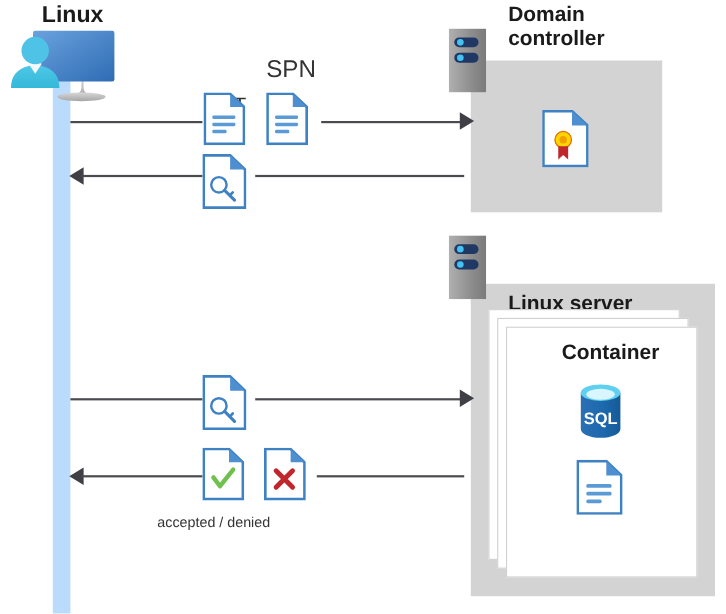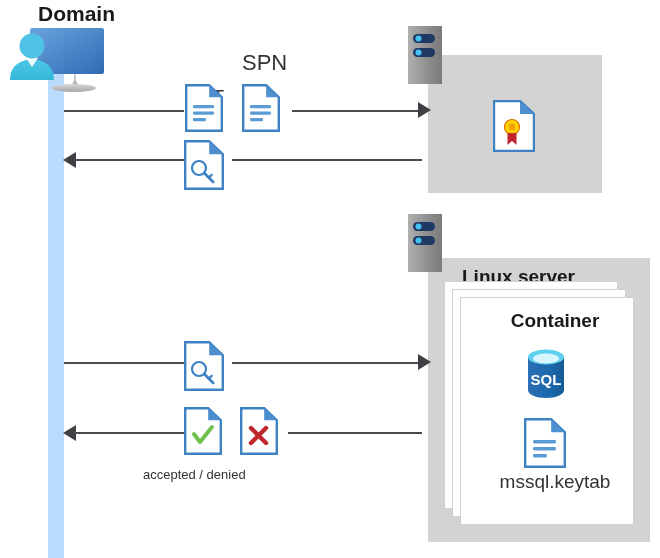--- a/index.html
+++ b/index.html
@@ -102,41 +102,43 @@
       <ellipse cx="66" cy="62" rx="22" ry="4" fill="url(#standGrad)"></ellipse>
 
       <rect x="22" y="2" width="74" height="46" rx="2" fill="url(#monGrad)"></rect>
 
       <path d="M2 54 q0 -16 16 -20 l6 -2 l6 2 q16 4 16 20 z" fill="url(#personGrad)"></path>
       <path d="M18 32 l6 9 l6 -9 l-6 -3 z" fill="#ffffff" opacity="0.92"></path>
 
       <circle cx="24" cy="20" r="12.5" fill="#4ec3e6"></circle>
     </svg>
   </div>
-  <div class="abs title-bold lbl-client">Domain</div>
+  <div class="abs title-bold lbl-client">Linux</div>
 
   <div class="abs gray-box box-dc"></div>
 
   <div class="abs server-icon srv-dc">
     <svg width="34" height="58" viewBox="0 0 34 58">
       <defs>
         <linearGradient id="srvG" x1="0" y1="0" x2="1" y2="0">
           <stop offset="0%" stop-color="#b0b0b0"></stop>
           <stop offset="60%" stop-color="#8d8d8d"></stop>
           <stop offset="100%" stop-color="#7a7a7a"></stop>
         </linearGradient>
       </defs>
       <rect x="0" y="0" width="34" height="58" fill="url(#srvG)"></rect>
       <rect x="5" y="8" width="22" height="9" rx="4.5" fill="#1f3864"></rect>
       <circle cx="10.5" cy="12.5" r="3" fill="#46c2f0"></circle>
       <rect x="5" y="22" width="22" height="9" rx="4.5" fill="#1f3864"></rect>
       <circle cx="10.5" cy="26.5" r="3" fill="#46c2f0"></circle>
     </svg>
   </div>
 
+  <div class="abs title-bold lbl-dc">Domain
+controller</div>
 
   <div class="abs" style="left:493px; top:100px; width:42px; height:52px;">
     <svg width="42" height="52" viewBox="0 0 42 52">
       <path d="M1 1 h26 l14 13 v37 h-40 z" fill="#ffffff" stroke="#3e82c4" stroke-width="2.4"></path>
       <path d="M27 1 l14 13 h-14 z" fill="#4e8fd0"></path>
       <circle cx="19" cy="27" r="7.5" fill="#ffd400" stroke="#e06b00" stroke-width="1.2"></circle>
       <circle cx="19" cy="27" r="3.4" fill="#f0a000"></circle>
       <path d="M14.5 33 l0 12 l4.5 -4 l4.5 4 l0 -12 z" fill="#c0272d"></path>
     </svg>
   </div>
@@ -180,21 +182,20 @@
   <div class="abs" style="left:524px; top:418px; width:42px; height:50px;">
     <svg width="42" height="50" viewBox="0 0 42 50">
       <path d="M1.2 1.2 h26 l13.6 13 v34.6 h-39.6 z" fill="#ffffff" stroke="#3e82c4" stroke-width="2.4"></path>
       <path d="M27.2 1.2 l13.6 13 h-13.6 z" fill="#4e8fd0"></path>
       <rect x="9" y="22" width="23" height="3.4" rx="1.4" fill="#5b9bd5"></rect>
       <rect x="9" y="29" width="23" height="3.4" rx="1.4" fill="#5b9bd5"></rect>
       <rect x="9" y="36" width="14" height="3.4" rx="1.4" fill="#5b9bd5"></rect>
     </svg>
   </div>
 
-  <div class="abs lbl-plain lbl-keytab">mssql.keytab</div>
 
   <div class="abs conn" style="left:64px; top:110px; width:120px;"></div>
   <div class="abs conn" style="left:292px; top:110px; width:130px;"></div>
   <div class="abs" style="left:418px; top:102px;">
     <svg class="arrowhead" width="14" height="16" viewBox="0 0 14 16">
       <path d="M0 0 L13 8 L0 16 Z" fill="#3f3f46"></path>
     </svg>
   </div>
 
   <div class="abs lbl-plain lbl-tgt">TGT</div>

